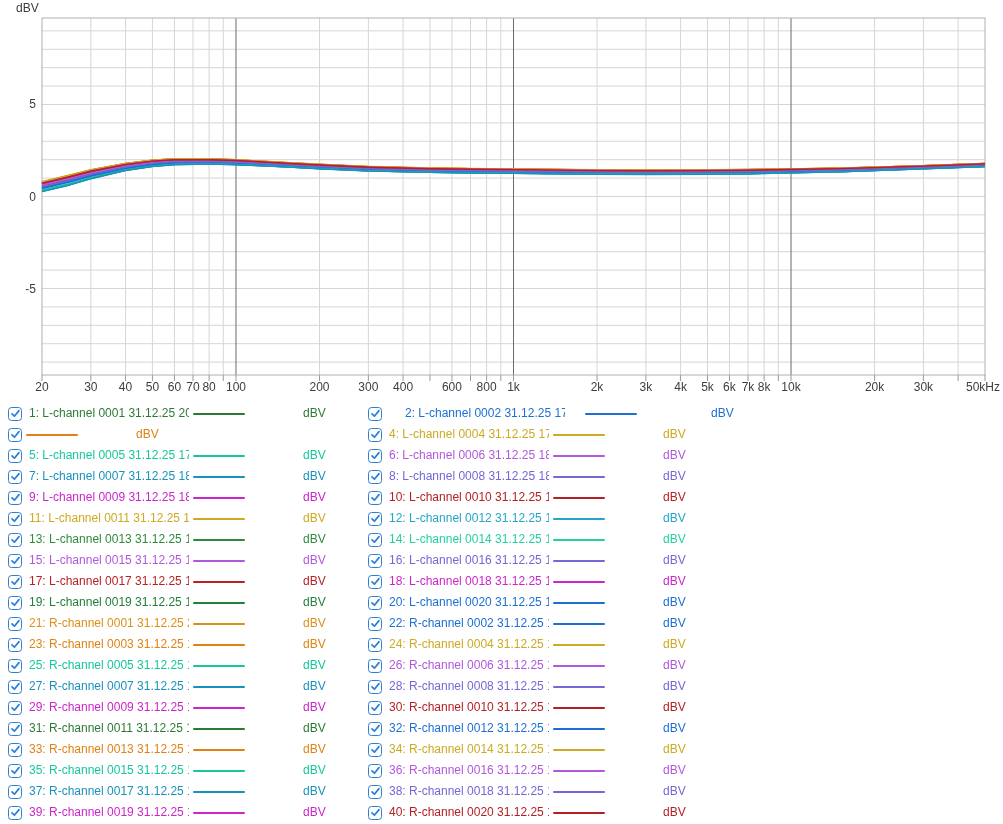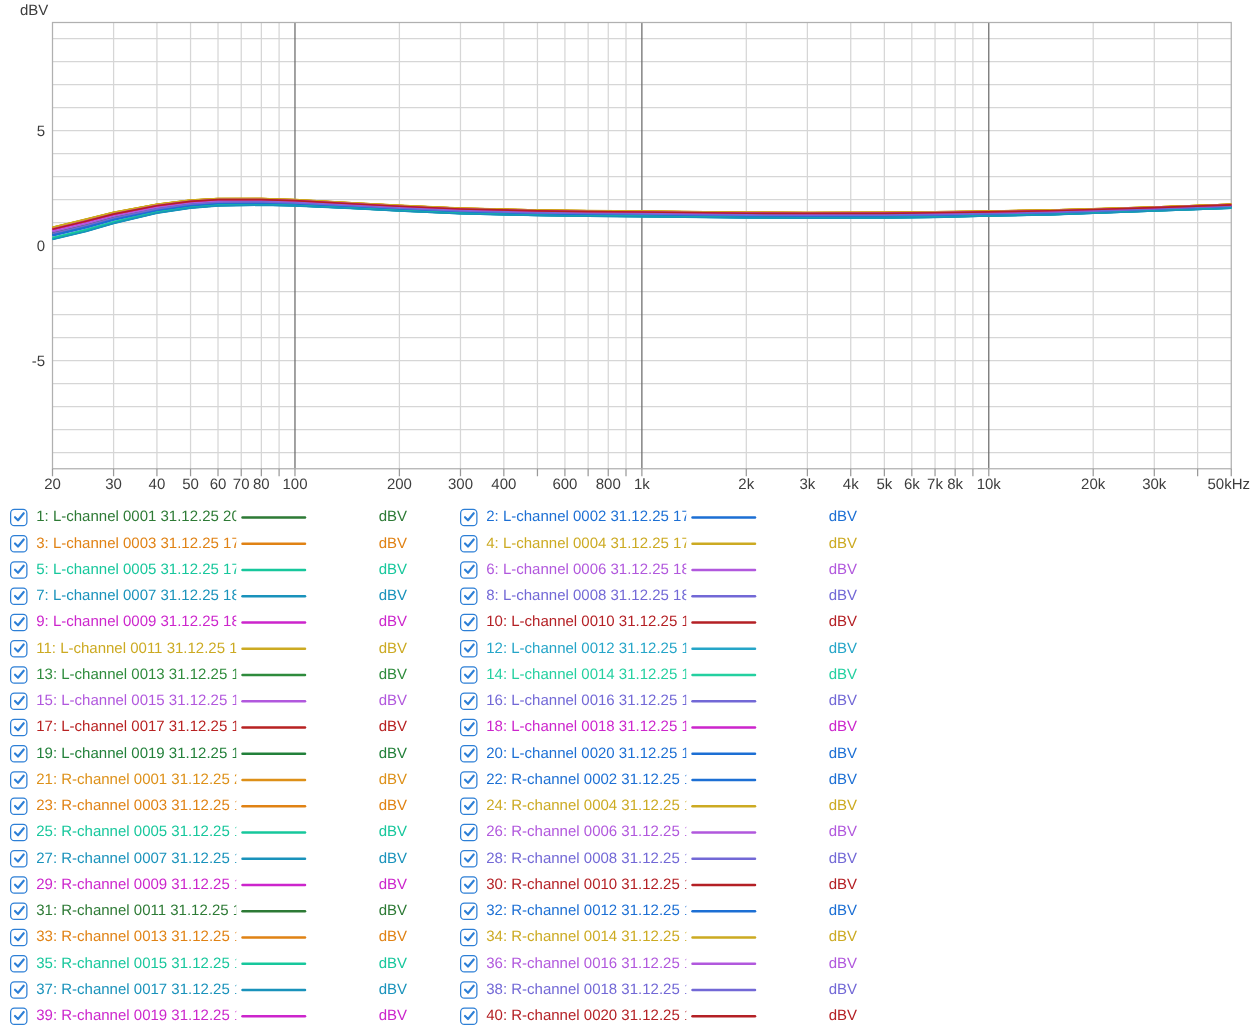--- a/index.html
+++ b/index.html
@@ -196,37 +196,36 @@
       <div class="lrow" style="color: rgb(45, 122, 53);">
         <span class="cb">
           <svg width="11" height="11" viewBox="0 0 11 11">
             <polyline points="2,5.8 4.4,8.2 9,2.6" fill="none" stroke="#2d7fd6" stroke-width="1.7" stroke-linecap="round" stroke-linejoin="round"></polyline>
           </svg>
         </span>
         <span class="lbl">1: L-channel 0001 31.12.25 20:0</span>
         <span class="cline" style="background: rgb(45, 122, 53);"></span>
         <span class="unit">dBV</span>
       </div>
-      <div class="lrow" style="color: rgb(28, 111, 212);">
+      <div class="lrow" style="color: rgb(28, 111, 212); gap: 16px;">
         <span class="cb">
           <svg width="11" height="11" viewBox="0 0 11 11">
             <polyline points="2,5.8 4.4,8.2 9,2.6" fill="none" stroke="#2d7fd6" stroke-width="1.7" stroke-linecap="round" stroke-linejoin="round"></polyline>
           </svg>
         </span>
         <span class="lbl">2: L-channel 0002 31.12.25 17</span>
         <span class="cline" style="background: rgb(28, 111, 212);"></span>
         <span class="unit">dBV</span>
       </div>
       <div class="lrow" style="color: rgb(224, 130, 20);">
         <span class="cb">
           <svg width="11" height="11" viewBox="0 0 11 11">
             <polyline points="2,5.8 4.4,8.2 9,2.6" fill="none" stroke="#2d7fd6" stroke-width="1.7" stroke-linecap="round" stroke-linejoin="round"></polyline>
           </svg>
         </span>
-        <span class="lbl">3: L-channel 0003 31.12.25 17</span>
         <span class="cline" style="background: rgb(224, 130, 20);"></span>
         <span class="unit">dBV</span>
       </div>
       <div class="lrow" style="color: rgb(204, 170, 34);">
         <span class="cb">
           <svg width="11" height="11" viewBox="0 0 11 11">
             <polyline points="2,5.8 4.4,8.2 9,2.6" fill="none" stroke="#2d7fd6" stroke-width="1.7" stroke-linecap="round" stroke-linejoin="round"></polyline>
           </svg>
         </span>
         <span class="lbl">4: L-channel 0004 31.12.25 17:4</span>

